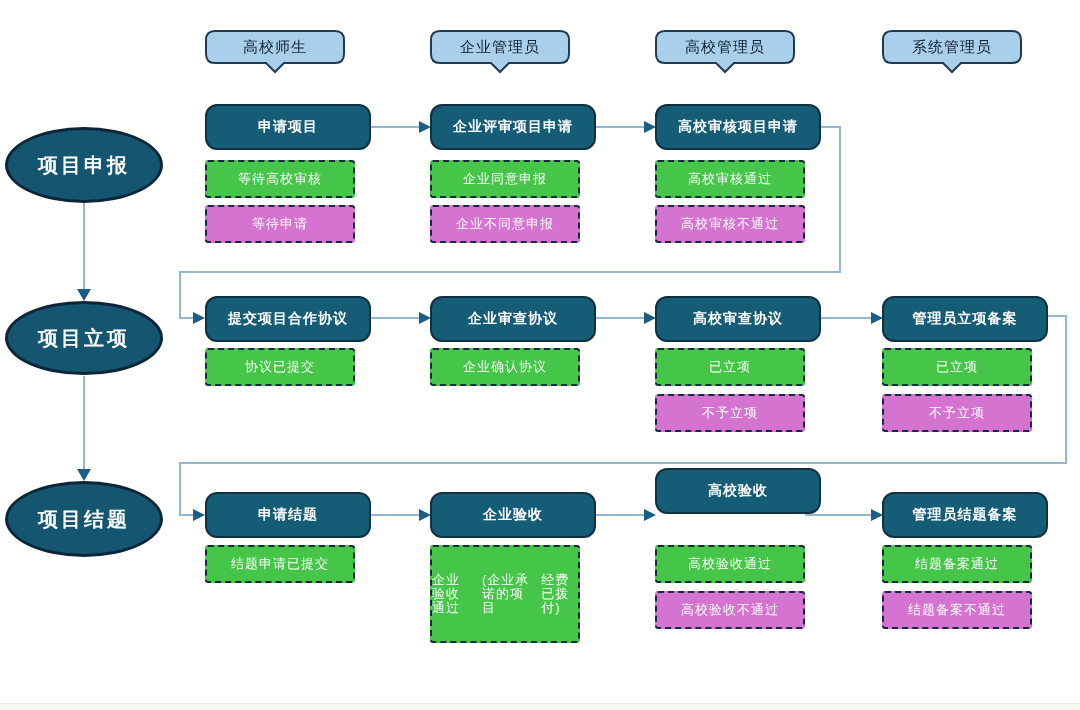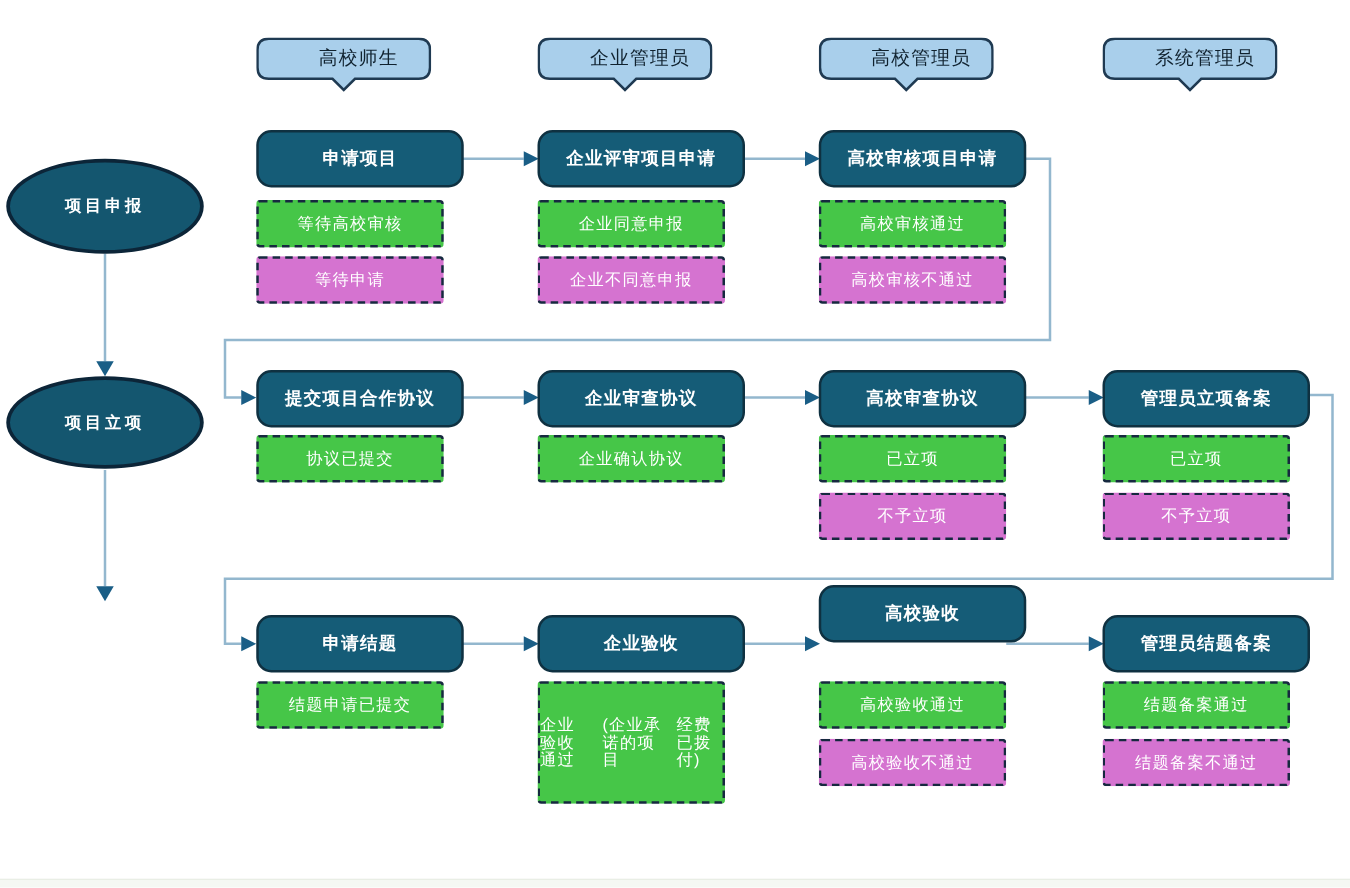--- a/index.html
+++ b/index.html
@@ -10,30 +10,30 @@
   }
   .stage{position:absolute;inset:0;}
   svg.wires{position:absolute;left:0;top:0;z-index:1;}
   .w{fill:none;stroke:#93B7CE;stroke-width:2;}
   .h{fill:#1A5E86;stroke:none;}
 
   
   .role{position:absolute;top:30px;width:140px;height:44px;z-index:2;}
   .role svg{position:absolute;left:0;top:0;}
   .role .role-label{
-    position:absolute;left:12px;top:0;width:100%;height:33px;line-height:33px;
+    position:absolute;left:0;top:0;width:100%;height:33px;line-height:33px;
     text-align:center;font-size:15px;color:#10222f;letter-spacing:1px;
   }
 
   
   .phase{
     position:absolute;left:5px;width:158px;height:76px;z-index:2;
     background:#14566F;border:3px solid #0C2538;border-radius:50%;
     display:flex;align-items:center;justify-content:center;box-sizing:border-box;
-    color:#ffffff;font-size:13px;font-weight:bold;letter-spacing:3px;
+    color:#ffffff;font-size:20px;font-weight:bold;letter-spacing:3px;
   }
 
   
   .node{
     position:absolute;width:166px;height:46px;z-index:2;box-sizing:border-box;
     background:#155C77;border:2px solid #0F3141;border-radius:12px;
     display:flex;align-items:center;justify-content:center;
     color:#ffffff;font-size:14px;font-weight:600;letter-spacing:1px;
   }
 
@@ -130,20 +130,21 @@
   </div>
   <div class="role" style="left:882px">
     <svg width="140" height="44">
       <path d="M 10 1 H 130 Q 139 1 139 10 V 24 Q 139 33 130 33 H 79 L 70 42 L 61 33 H 10 Q 1 33 1 24 V 10 Q 1 1 10 1 Z" fill="#A9CFEB" stroke="#1F3A52" stroke-width="2"></path>
     </svg>
     <span class="role-label">系统管理员</span>
   </div>
 
   <div class="phase" style="top:127px">项目申报</div>
   <div class="phase" style="top:301px;height:74px">项目立项</div>
+  <div class="phase" style="top:481px">项目结题</div>
 
   <div class="node" style="left:205px;top:104px">申请项目</div>
   <div class="status green" style="left:205px;top:160px">等待高校审核</div>
   <div class="status magenta" style="left:205px;top:205px">等待申请</div>
 
   <div class="node" style="left:430px;top:104px">企业评审项目申请</div>
   <div class="status green" style="left:430px;top:160px">企业同意申报</div>
   <div class="status magenta" style="left:430px;top:205px">企业不同意申报</div>
 
   <div class="node" style="left:655px;top:104px">高校审核项目申请</div>

